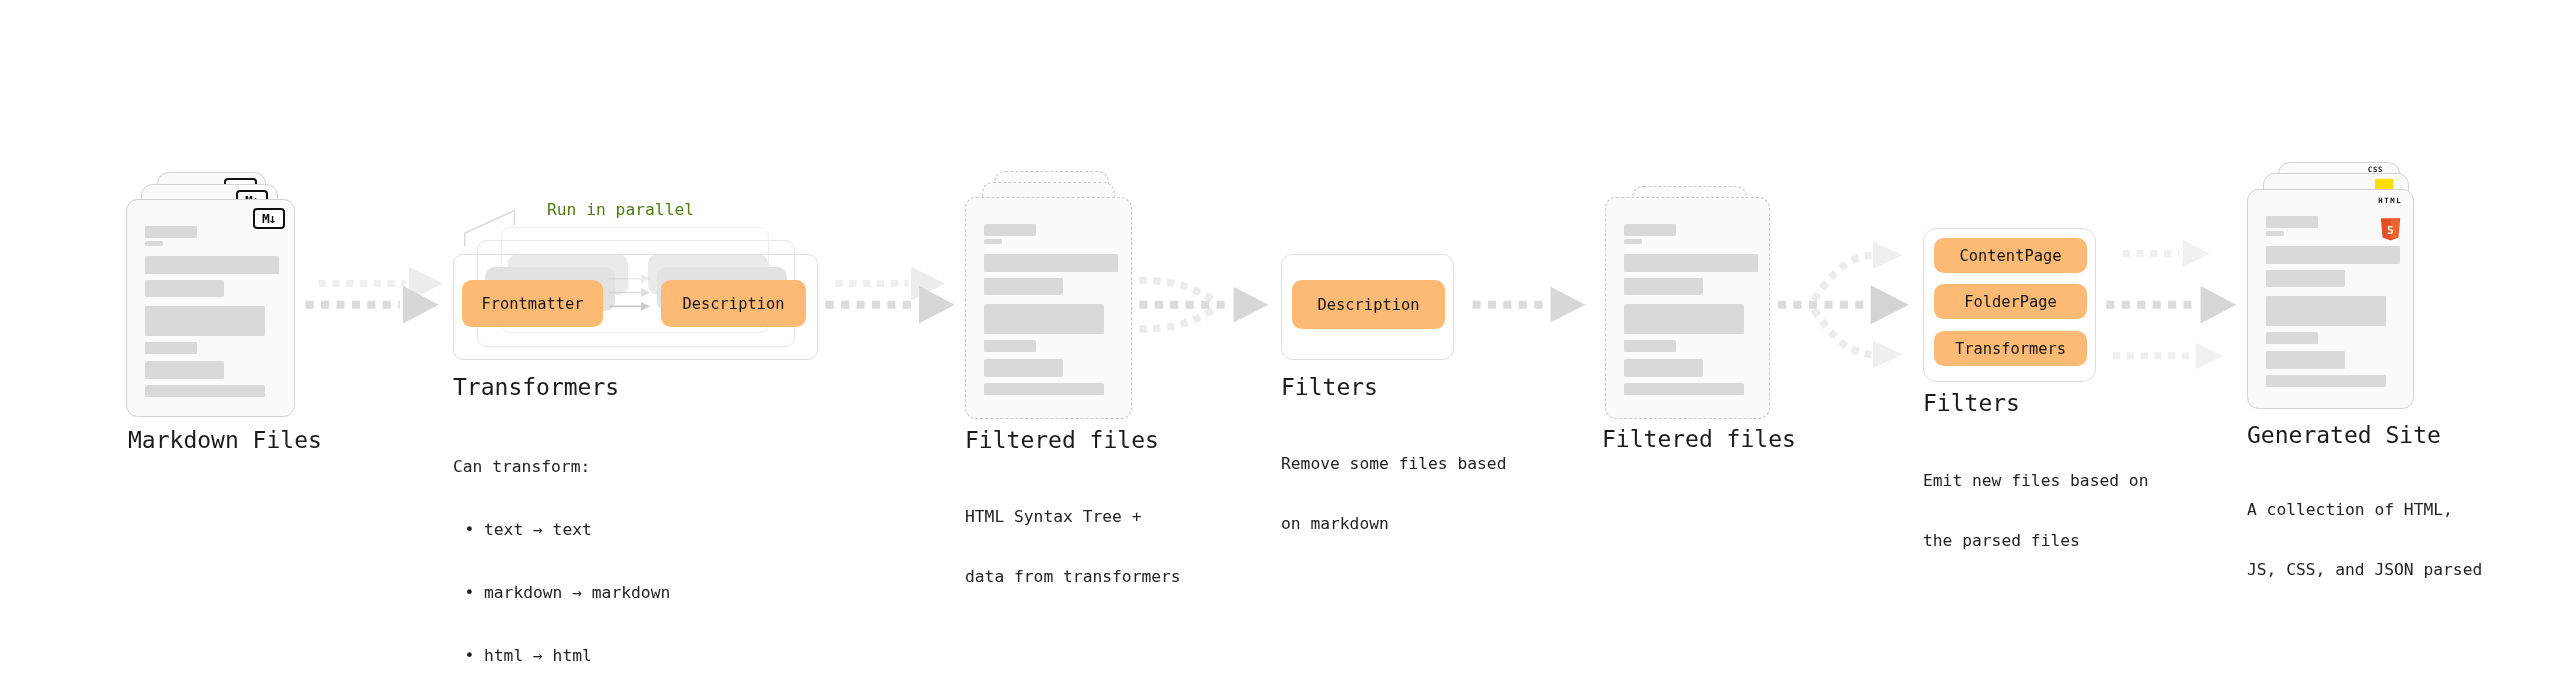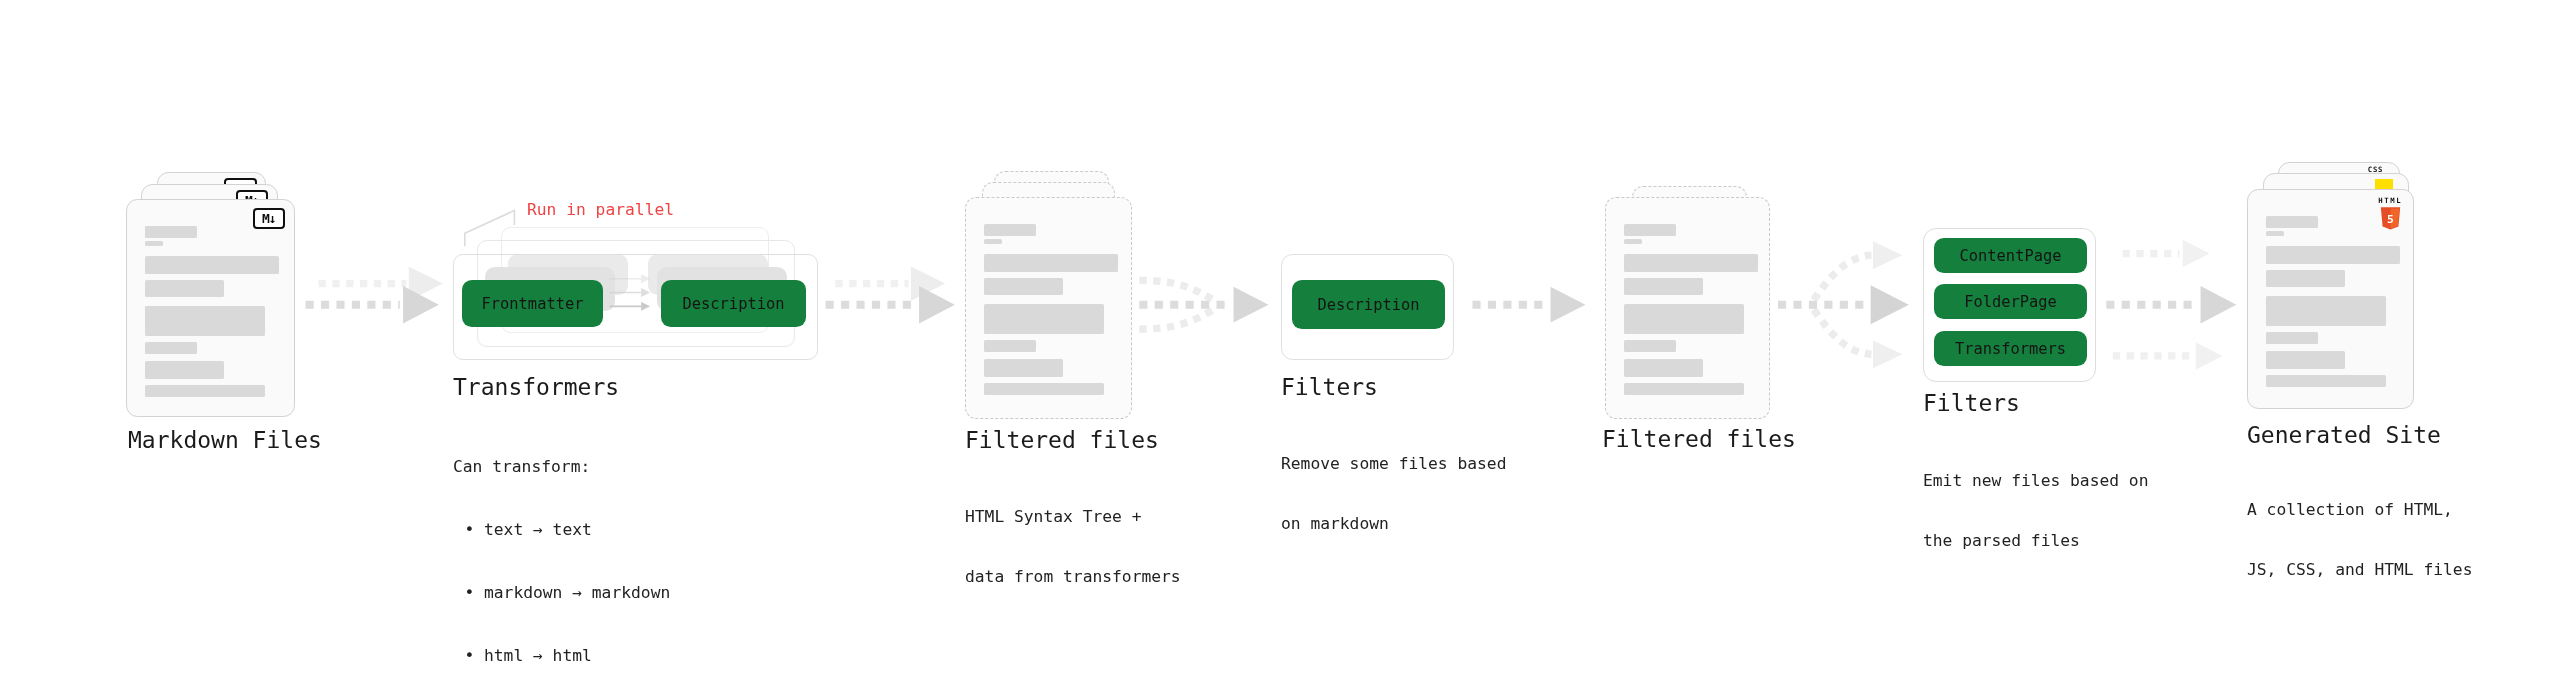--- a/index.html
+++ b/index.html
@@ -12,36 +12,36 @@
   .card{position:absolute;background:#fafafa;border:1.6px solid #d2d2d2;border-radius:11.4px;box-sizing:border-box;}
   .card.dashed{background:#fbfbfb;border:1.6px dashed #c9c9c9;}
   .doc-lines{position:absolute;left:18px;top:26px;right:18px;bottom:18px;}
   .bar{position:absolute;left:0;background:#d9d9d9;border-radius:1.6px;}
   
   .md-badge{position:absolute;width:32.5px;height:21px;border:2.4px solid #0f0f0f;border-radius:4.1px;
     background:#ffffff;display:flex;align-items:center;justify-content:center;
     font-weight:700;font-size:13px;letter-spacing:-1.2px;color:#0f0f0f;box-sizing:border-box;}
   
   .h5-badge{position:absolute;top:6.5px;right:6.5px;width:32.5px;text-align:center;line-height:1;}
-  .h5-word{font-size:7.3px;font-weight:700;letter-spacing:1.6px;color:#111;margin-bottom:3px;}
+  .h5-word{font-size:7.3px;font-weight:700;letter-spacing:1.6px;color:#111;margin-bottom:14px;}
   .css-badge{position:absolute;top:3.3px;right:13px;text-align:center;line-height:1;}
   .css-word{font-size:7.3px;font-weight:700;letter-spacing:0.8px;color:#111;}
   .css-bar{width:21px;height:3.3px;background:#2760e6;margin:1.6px auto 0;}
   .js-badge{position:absolute;top:4.9px;right:14.6px;width:18px;height:13px;background:#ffdf00;}
   
   .tf-container{position:absolute;border-radius:9.8px;box-sizing:border-box;background:transparent;}
-  .btn{position:absolute;border-radius:9.8px;background:#15803d;display:flex;align-items:center;
+  .btn{position:absolute;border-radius:9.8px;background:#fdba74;display:flex;align-items:center;
     justify-content:center;font-size:15.4px;color:#141414;white-space:pre;}
   .ghost{background:#e2e2e2;}
   .ghost2{background:#eaeaea;}
   
   .heading{position:absolute;font-size:23px;font-weight:500;color:#1b1b1b;white-space:pre;}
   .sub{position:absolute;font-size:16.3px;color:#222;line-height:20.3px;white-space:pre;}
   .sub .indent{margin-left:11.4px;}
-  .note{position:absolute;font-size:16.3px;color:#ef4444;white-space:pre;}
+  .note{position:absolute;font-size:16.3px;color:#4d7c0f;white-space:pre;margin-left:20px;}
   .overlay{position:absolute;left:0;top:0;z-index:6;pointer-events:none;}
   .z1{z-index:1}.z2{z-index:2}.z3{z-index:3}.z5{z-index:5}
 </style>
 </head>
 <body>
 
 <div class="canvas">
 
   <div>
     <div class="card z1" style="left:157px;top:172px;width:109px;height:218px">
@@ -176,21 +176,21 @@
           <div class="bar" style="top: 54px; width: 79px; height: 17px;"></div>
           <div class="bar" style="top: 80px; width: 120px; height: 30px;"></div>
           <div class="bar" style="top: 116px; width: 52px; height: 12.2px;"></div>
           <div class="bar" style="top: 135px; width: 79px; height: 18px;"></div>
           <div class="bar" style="top: 159px; width: 120px; height: 12.2px;"></div>
         </div>
     </div>
     <div class="heading z5" style="left:2247px;top:422px">Generated Site</div>
     <div class="sub z5" style="left:2247px;top:459px">
       <div>A collection of HTML,</div>
-      <div>JS, CSS, and HTML files</div>
+      <div>JS, CSS, and JSON parsed</div>
     </div>
   </div>
 
   <svg class="overlay" width="2576" height="681" viewBox="0 0 3170 838">
 
     <polyline points="572,303 572,287 633,259 633,277" stroke="#dcdcdc" stroke-width="2" fill="none"></polyline>
 
     <g>
       <g opacity="0.35">
         <line x1="750" y1="343" x2="789" y2="343" stroke="#c9c9c9" stroke-width="2"></line>

